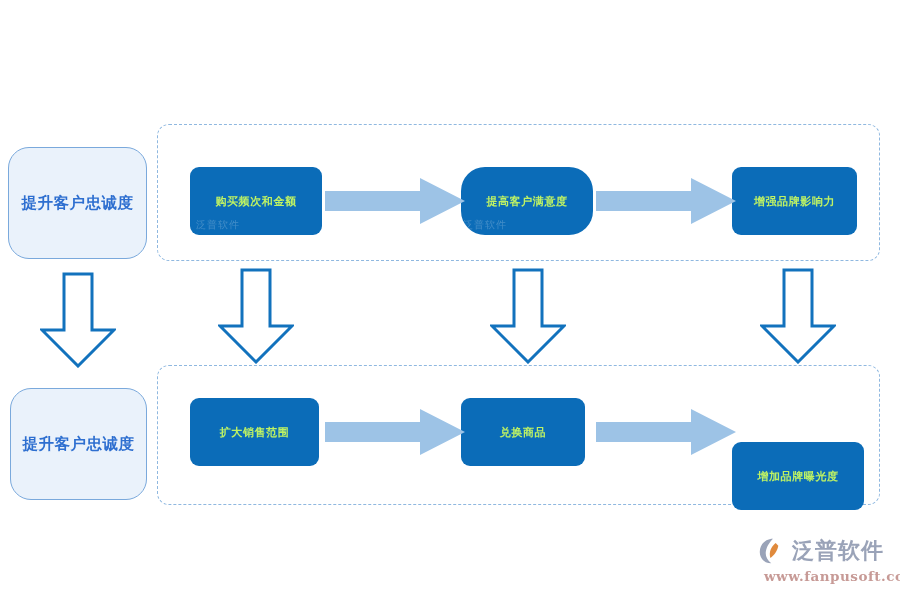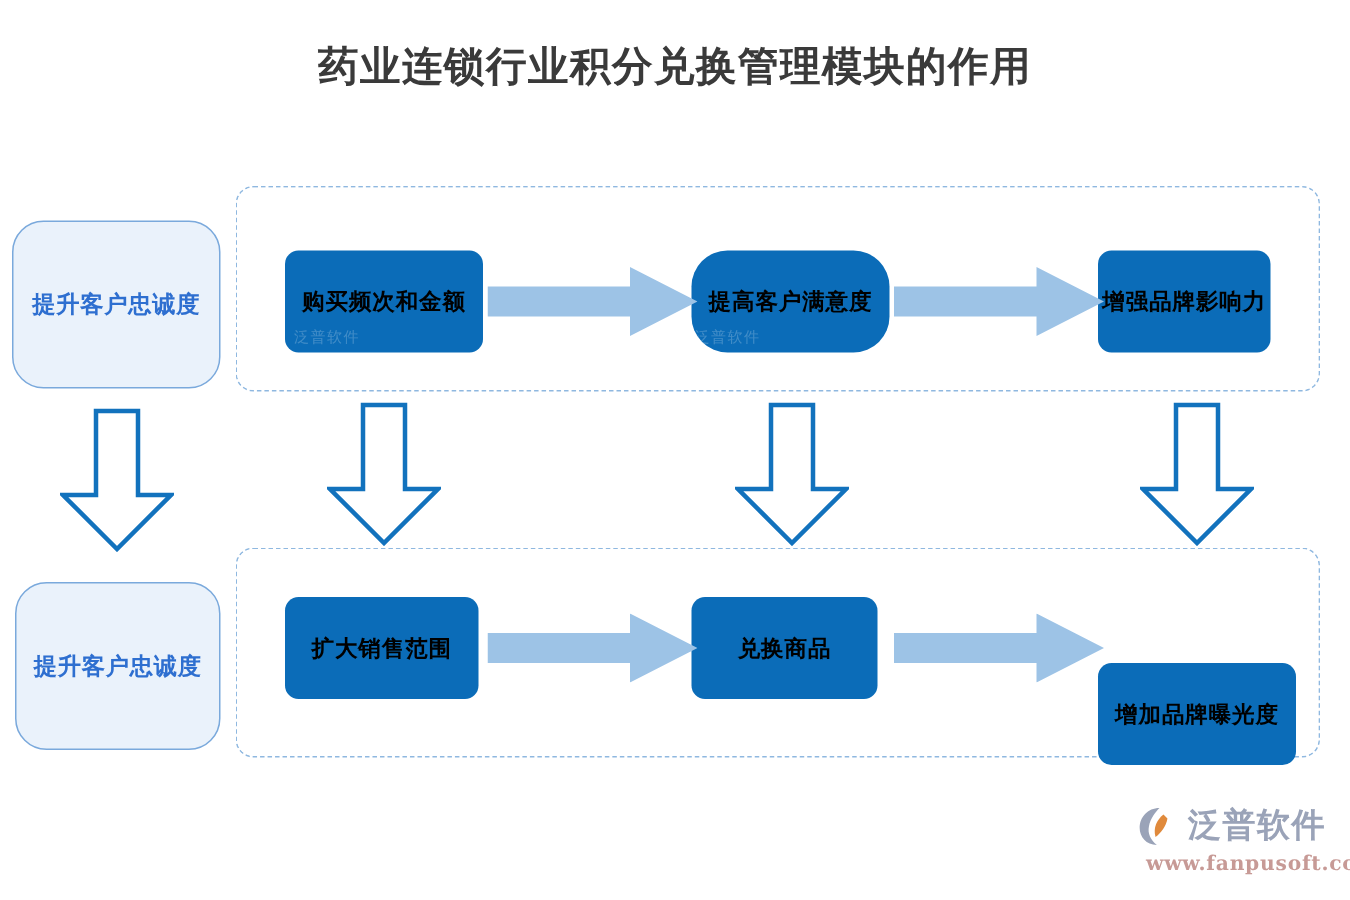--- a/index.html
+++ b/index.html
@@ -63,31 +63,31 @@
   .pale-box.two { left: 10px; top: 388px; width: 137px; height: 112px; }
 
   
   .blue-box {
     position: absolute;
     background: #0b6cb8;
     border-radius: 9px;
     display: flex;
     align-items: center;
     justify-content: center;
-    color: #000000;
-    font-size: 15px;
+    color: #bef264;
+    font-size: 11px;
     font-weight: bold;
     letter-spacing: 0.6px;
     white-space: nowrap;
     height: 68px;
   }
   
   .blue-box.t1 { left: 190px; top: 167px; width: 132px; }
   .blue-box.t2 { left: 461px; top: 167px; width: 132px; border-radius: 24px; }
-  .blue-box.t3 { left: 732px; top: 167px; width: 115px; }
+  .blue-box.t3 { left: 732px; top: 167px; width: 125px; }
   
   .blue-box.b1 { left: 190px; top: 398px; width: 129px; }
   .blue-box.b2 { left: 461px; top: 398px; width: 124px; }
   .blue-box.b3 { left: 732px; top: 398px; width: 132px; margin-top: 44px; }
 
   
   .h-arrow {
     position: absolute;
     width: 140px;
     height: 46px;
@@ -153,21 +153,20 @@
     letter-spacing: 1px;
     pointer-events: none;
     white-space: nowrap;
   }
 </style>
 </head>
 <body>
 
 <div id="canvas">
 
-  <div class="page-title">药业连锁行业积分兑换管理模块的作用</div>
 
   <div class="dashed-group top"></div>
   <div class="dashed-group bottom"></div>
 
   <div class="pale-box one">提升客户忠诚度</div>
   <div class="pale-box two">提升客户忠诚度</div>
 
   <div class="blue-box t1">购买频次和金额</div>
   <div class="blue-box t2">提高客户满意度</div>
   <div class="blue-box t3">增强品牌影响力</div>

